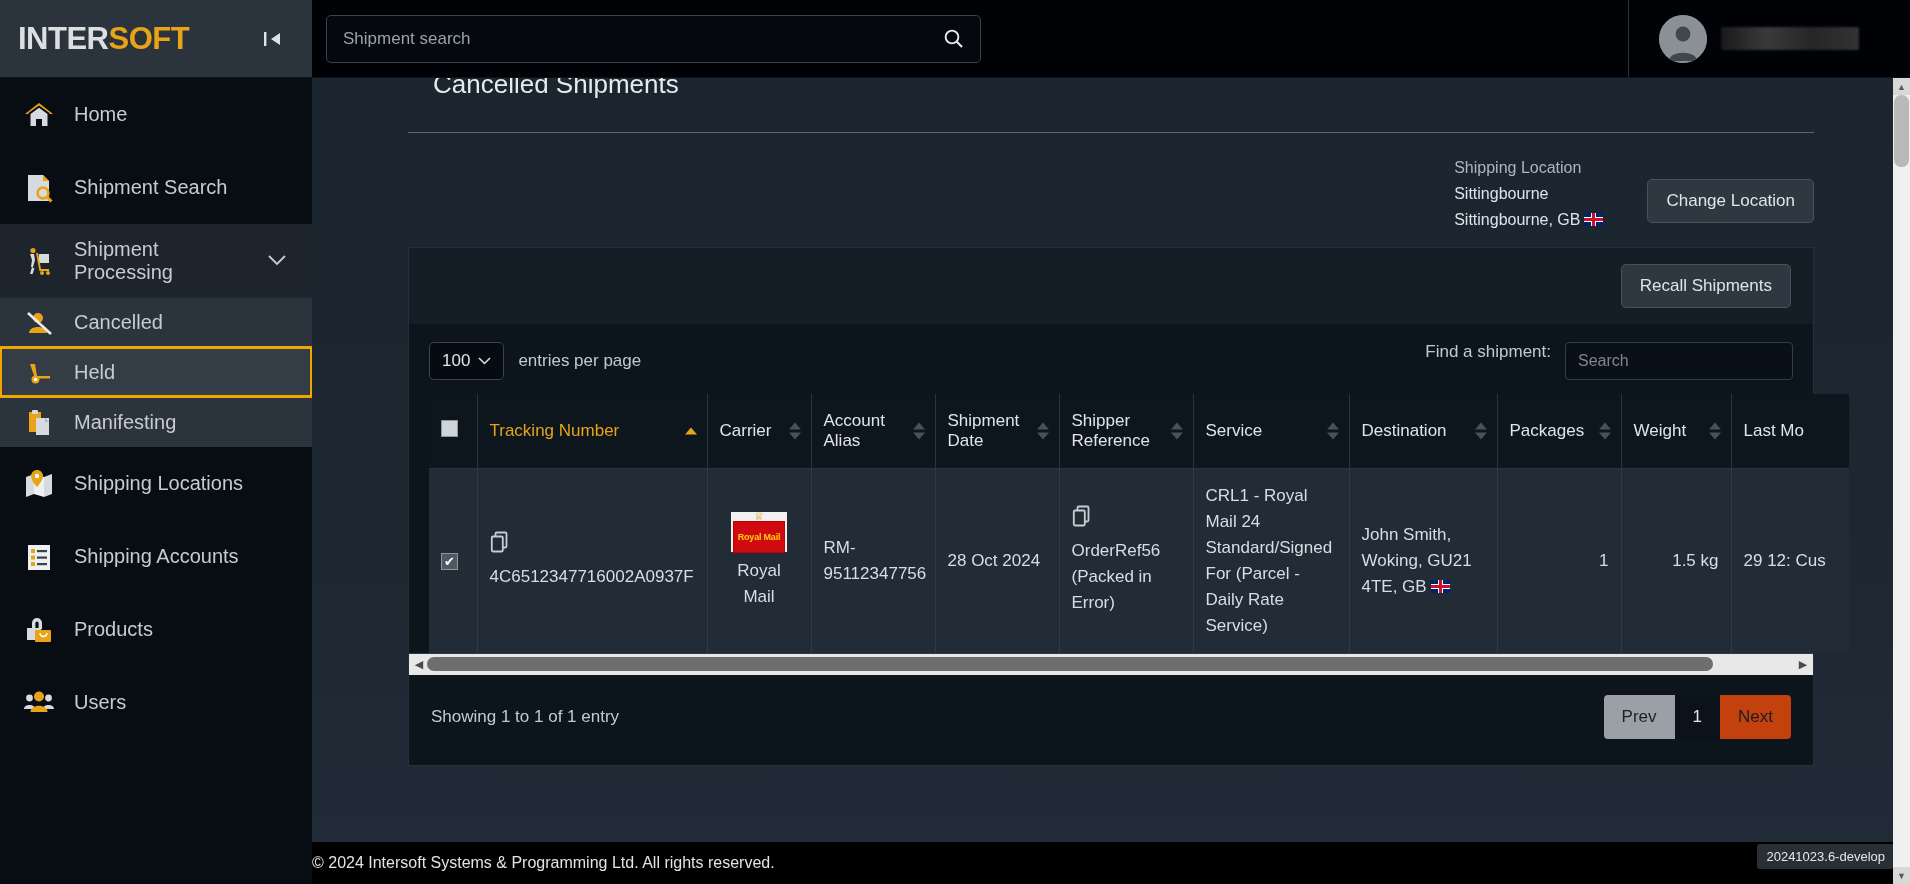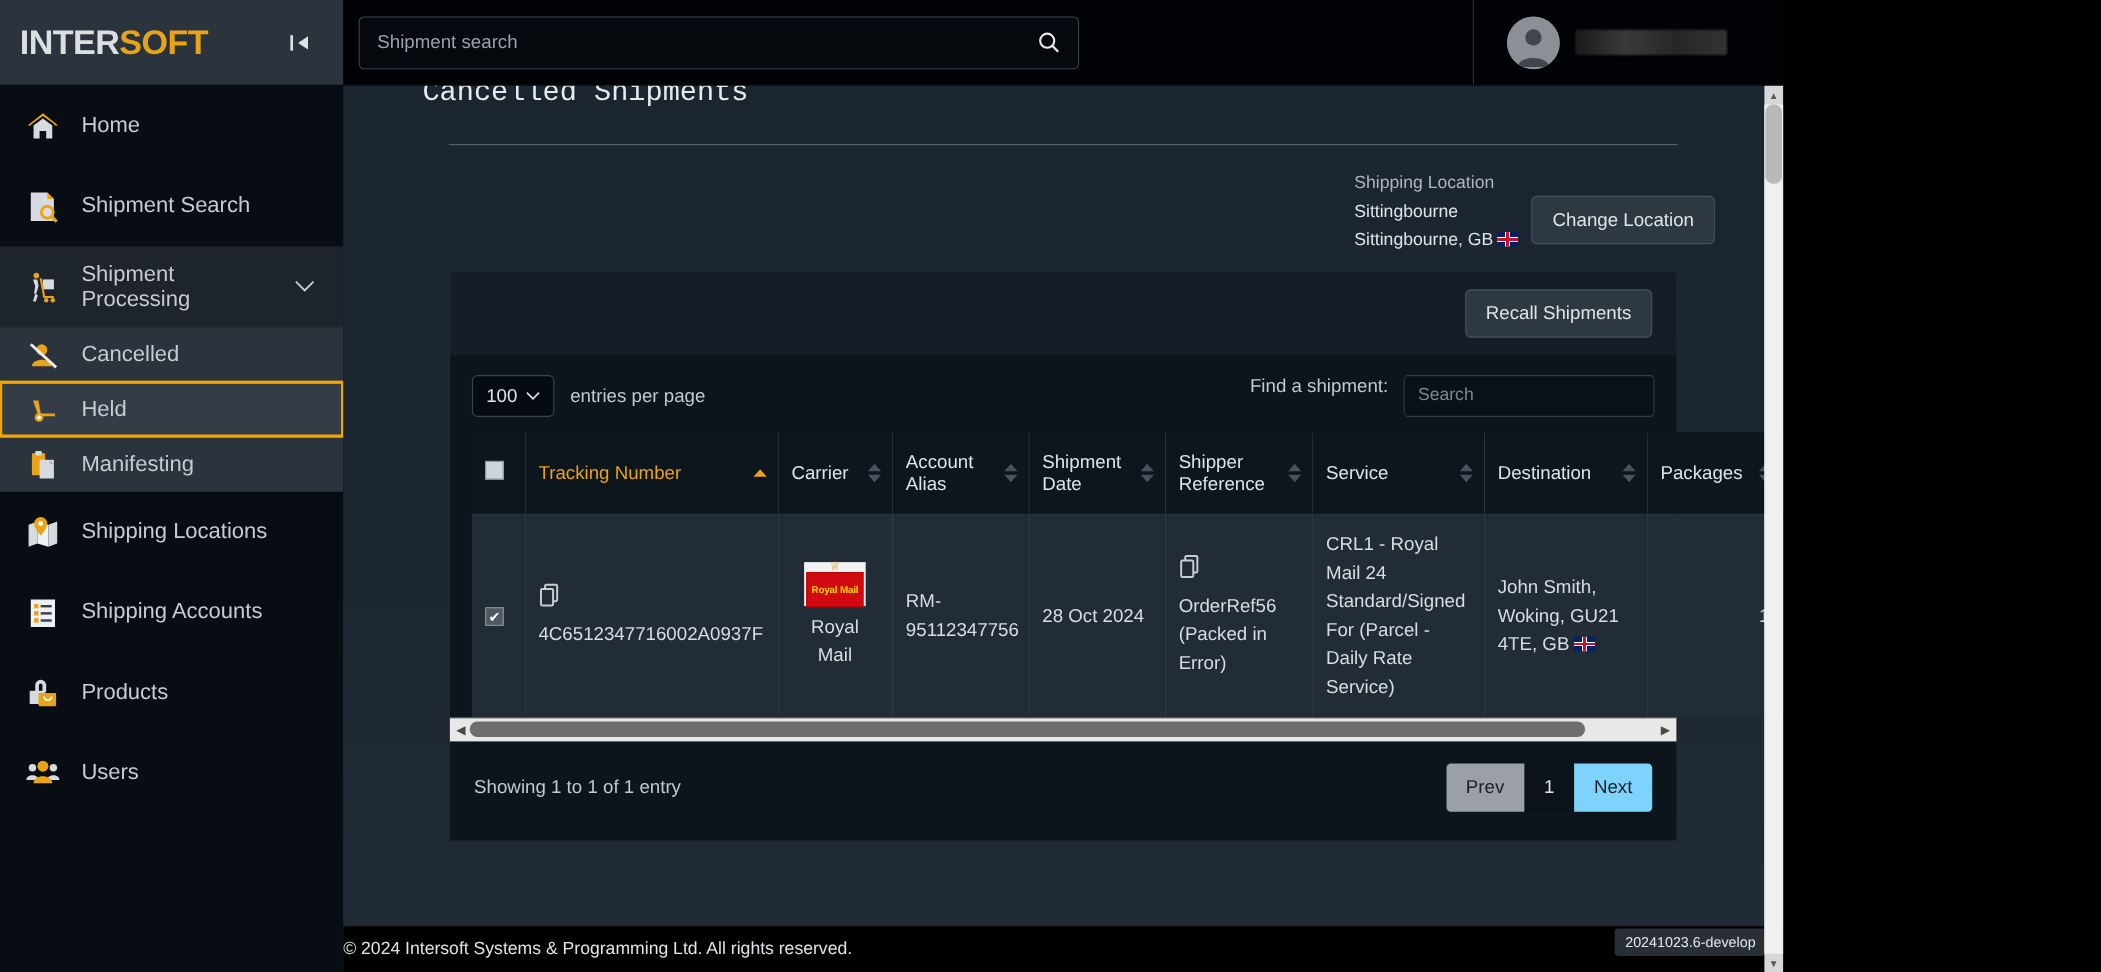--- a/index.html
+++ b/index.html
@@ -4,21 +4,21 @@
 <style>
   * { box-sizing: border-box; margin: 0; padding: 0; }
   html, body {
     width: 1910px; height: 884px;
     background: #000;
     font-family: "Liberation Sans", sans-serif;
     overflow: hidden;
   }
   #app {
     position: relative;
-    width: 1621px; height: 884px;
+    width: 1910px; height: 884px;
     background: #0a0f16;
     display: flex;
     flex-direction: column;
   }
 
   
   .topbar {
     height: 78px;
     background: #000206;
     display: flex;
@@ -160,33 +160,32 @@
     display: flex;
     flex-direction: column;
   }
   .main-inner { flex:1; padding: 0 36px 0 36px; position: relative; overflow: hidden;}
   .page-title {
     color: #e7eaed;
     font-size: 26px;
     font-weight: normal;
     padding-top: 0px;
     margin-top: -9px;
-    margin-left: 36px;
-    font-family: Liberation Mono, monospace;
+    margin-left: 85px;
   }
   .title-rule {
     border-bottom: 1px solid #5b6673;
     margin: 32px 60px 0 60px;
   }
   .loc-row {
     display: flex;
     align-items: flex-start;
-    margin: 22px 26px 0 60px;
+    margin: 22px 60px 0 60px;
     justify-content: flex-end;
-    gap: 12px;
+    gap: 44px;
   }
   .loc-block { color:#c9ced4; font-size:16px; line-height:26px; }
   .loc-block .lbl { color:#aeb5bd; }
   .loc-block .val { color:#dfe4e9; }
   .btn {
     background: #2e3841;
     border: 1px solid #47525d;
     border-radius: 5px;
     color: #dfe4e9;
     font-size: 17px;
@@ -338,21 +337,21 @@
     padding: 20px 22px 26px 22px;
     display:flex; align-items:center; justify-content:space-between;
   }
   .showing { color:#c3c9d0; font-size:17px; }
   .pager { display:flex; }
   .pager div {
     padding: 12px 18px; font-size:17px; cursor:pointer;
   }
   .pg-prev { background:#9aa0a6; color:#1b1f24; border-radius:4px 0 0 4px;}
   .pg-num { background:#0b1219; color:#dfe4e9; }
-  .pg-next { background:#7dd3fc; color:#1b1f24; border-radius:0 4px 4px 0;}
+  .pg-next { background:#c2410c; color:#1b1f24; border-radius:0 4px 4px 0;}
 
   .footer {
     height: 42px; flex: 0 0 42px;
     background:#000;
     color:#dfe4e9;
     font-size:16px;
     display:flex; align-items:center; justify-content:flex-start;
     position: relative;
   }
   .ver-badge {

